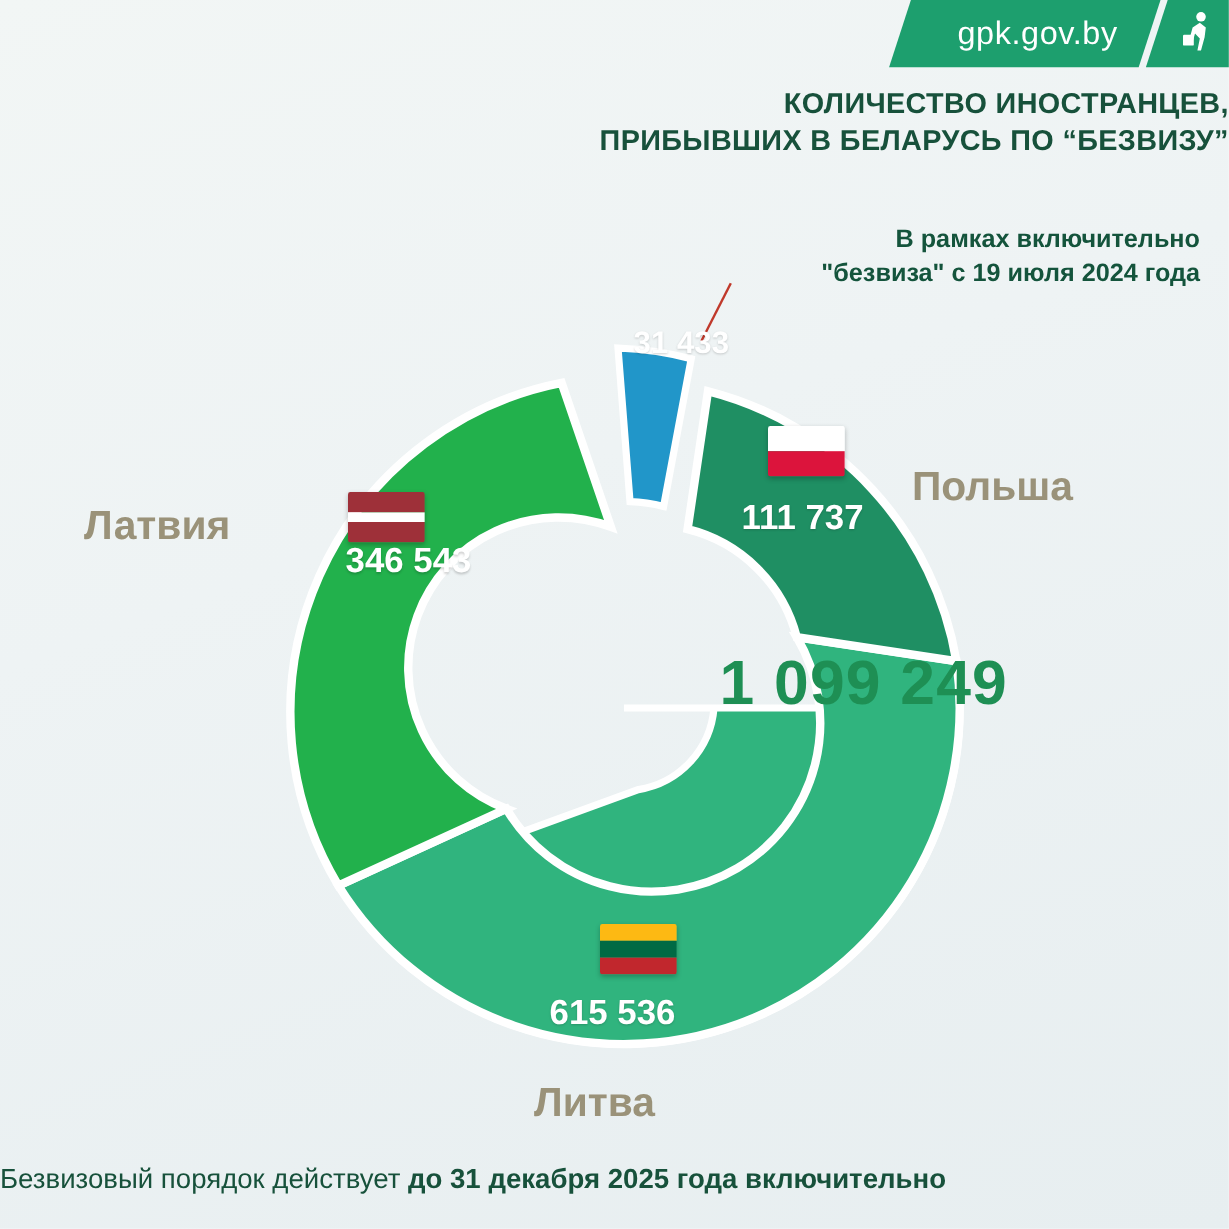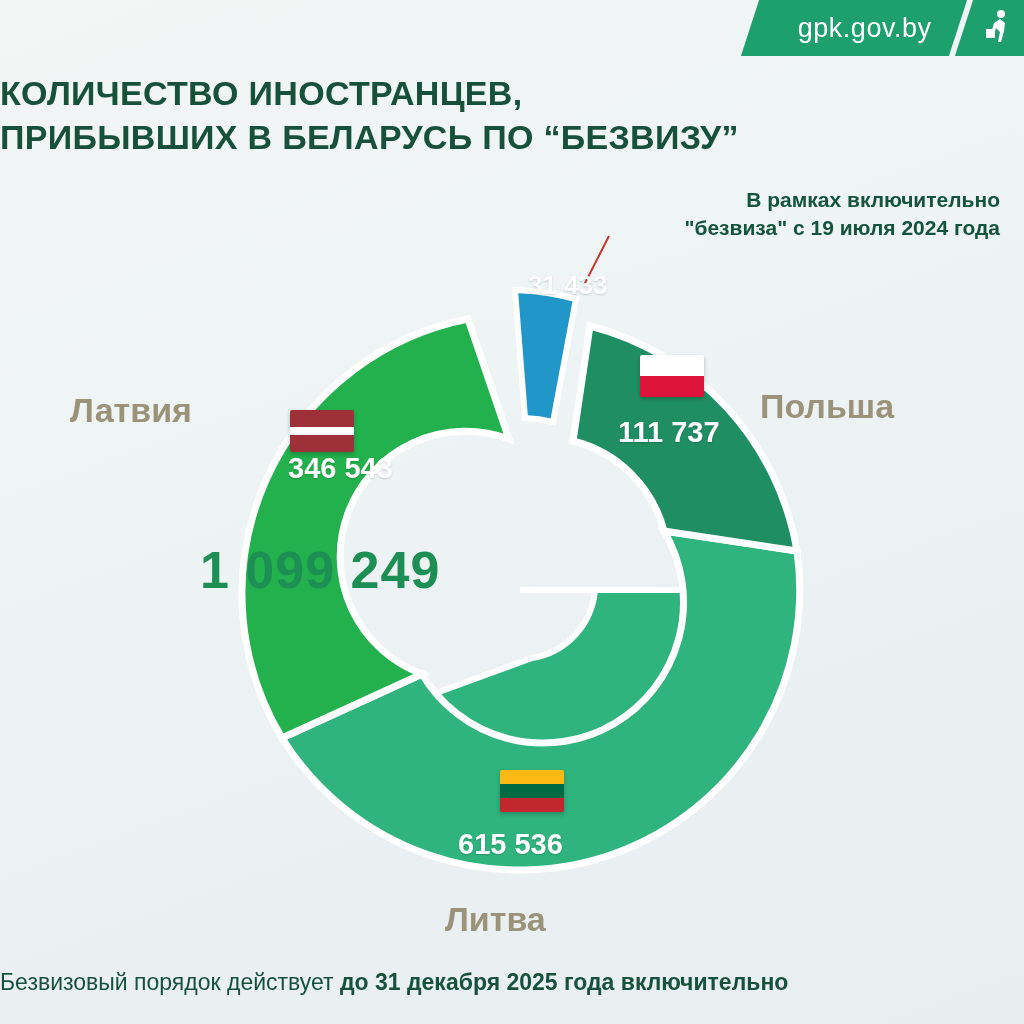--- a/index.html
+++ b/index.html
@@ -34,23 +34,23 @@
     width: 70px;
     transform: skewX(-18deg);
     margin-right: -10px;
     display: flex; align-items: center; justify-content: center;
   }
   .header-badge .glyph { transform: skewX(18deg); }
 
   
   .title {
     position: absolute; top: 72px; left: 0; width: 100%;
-    text-align: left;
+    text-align: right;
     color: #17513b;
-    font-size: 34px;
+    font-size: 24px;
     font-weight: bold;
     line-height: 1.28;
     letter-spacing: 0.3px;
   }
 
   .note {
     position: absolute;
     top: 186px; left: 560px; width: 440px;
     text-align: right;
     color: #14543c;
@@ -71,21 +71,21 @@
   .chart-wrap {
     position: absolute;
     left: 200px; top: 250px;
     width: 640px; height: 700px;
   }
   .donut-svg { position: absolute; left: 0; top: 0; }
 
   .center-total {
     position: absolute;
     left: 0; top: 290px; width: 640px;
-    text-align: left;
+    text-align: right;
     color: #1e8f54;
     font-size: 52px;
     font-weight: bold;
     letter-spacing: 1px;
   }
 
   
   .seg-value {
     position: absolute;
     color: #ffffff;
@@ -103,21 +103,21 @@
   }
 
   
   .country-label {
     position: absolute;
     color: #9a9279;
     font-size: 34px;
     font-weight: bold;
     white-space: nowrap;
   }
-  .lbl-latvia { left: -130px; top: 141px; text-align: right; }
+  .lbl-latvia { left: -130px; top: 169px; text-align: right; }
   .lbl-poland { left: 560px; top: 100px; margin-top: 37px; }
   .lbl-lithuania { left: 245px; top: 650px; }
 
   
   .flag {
     position: absolute;
     width: 64px; height: 42px;
     border-radius: 2px;
     box-shadow: 0 2px 4px rgba(0,0,0,0.25);
     overflow: hidden;

